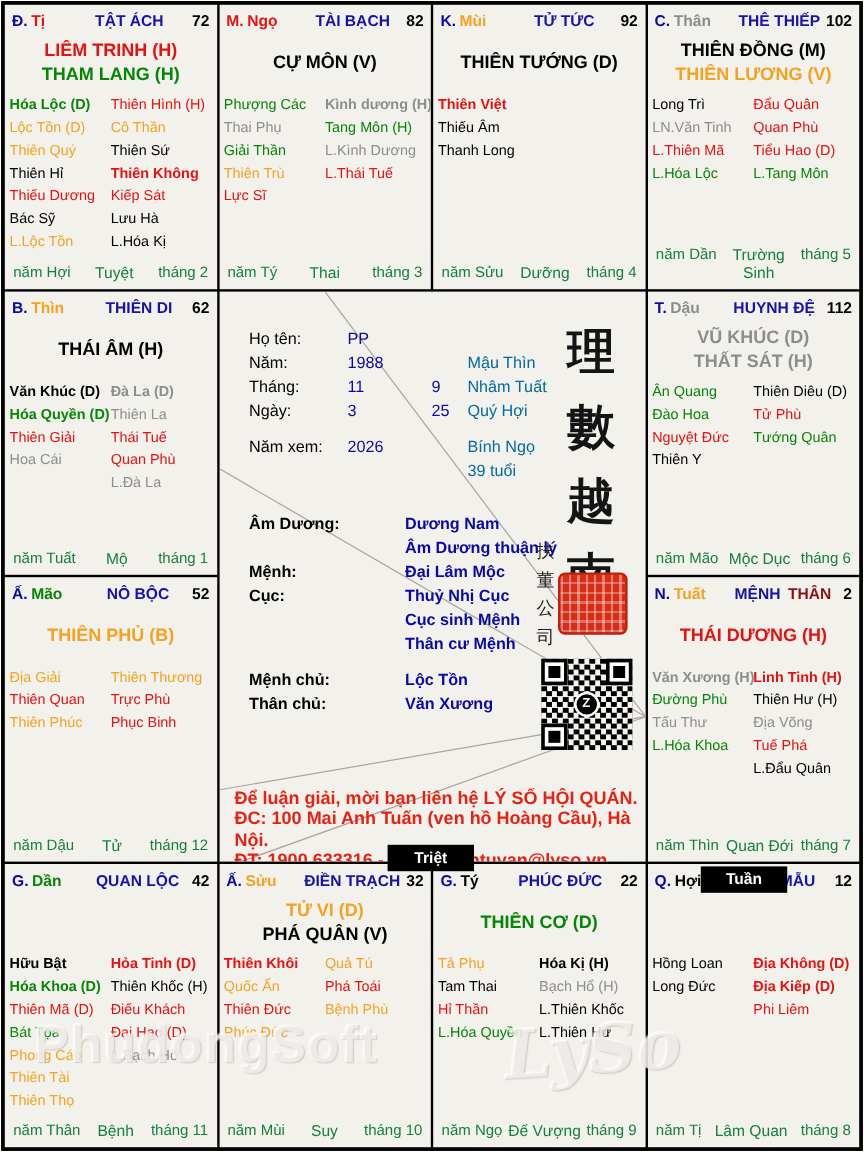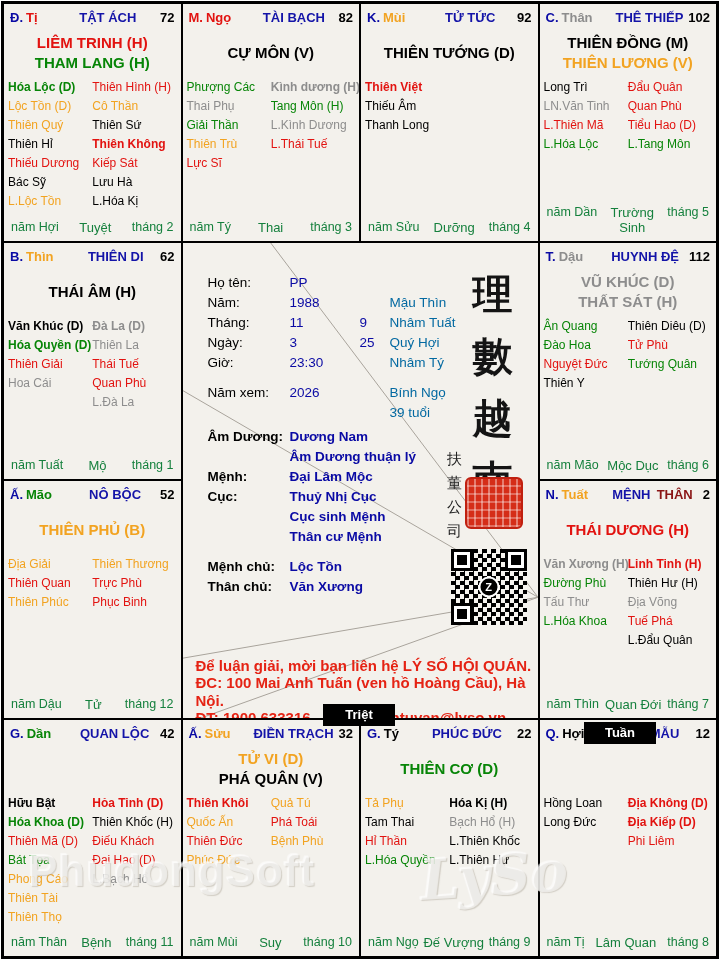--- a/index.html
+++ b/index.html
@@ -30,21 +30,21 @@
   .c-lines{position:absolute;inset:0;width:100%;height:100%;z-index:1;}
   .c-info{position:absolute;top:16px;left:25px;right:6px;z-index:2;font-size:13.5px;font-weight:400;margin-top:16px;}
   .c-row{display:flex;height:20px;align-items:baseline;}
   .c-row.gapped{margin-top:10px;}
   .c-label{width:82px;color:#000;}
   .c-v1{width:70px;color:#0a0aa4;}
   .c-v2{width:30px;color:#0a0aa4;}
   .c-v3{flex:1;color:#0369a1;}
   .c-info2{position:absolute;top:186px;left:25px;z-index:2;font-size:13.5px;font-weight:700;}
   .c-info2 .c-label{width:82px;}
-  .c-info2 .c-val{color:#0a0aa4;}
+  .c-info2 .c-val{color:#0a0aa4;margin-left:48px;}
   
   .c-callig{position:absolute;left:284px;top:20px;width:52px;text-align:center;z-index:2;color:#141414;
             font-family:"DejaVu Serif",serif;font-size:40px;line-height:62px;font-weight:700;}
   .c-callig-small{position:absolute;left:262px;top:204px;width:20px;text-align:center;z-index:3;color:#222;
             font-family:"DejaVu Serif",serif;font-size:15px;line-height:24px;}
   .c-seal{position:absolute;left:282px;top:234px;width:58px;height:52px;z-index:2;border-radius:6px;
           background:repeating-linear-gradient(90deg,rgba(255,255,255,.38) 0 2px,rgba(255,255,255,0) 2px 7px),
                      repeating-linear-gradient(0deg,rgba(255,255,255,.30) 0 2px,rgba(255,255,255,0) 2px 8px),#d52d18;
           border:2px solid #c02010;box-sizing:border-box;}
   .c-callig .over-seal{position:relative;z-index:4;}
@@ -101,26 +101,20 @@
             <span class="c-v1">11</span>
             <span class="c-v2">9</span>
             <span class="c-v3">Nhâm Tuất</span>
           </div>
           <div class="c-row">
             <span class="c-label">Ngày:</span>
             <span class="c-v1">3</span>
             <span class="c-v2">25</span>
             <span class="c-v3">Quý Hợi</span>
           </div>
-          <div class="c-row">
-            <span class="c-label">Giờ:</span>
-            <span class="c-v1">23:30</span>
-            <span class="c-v2"></span>
-            <span class="c-v3">Nhâm Tý</span>
-          </div>
           <div class="c-row gapped">
             <span class="c-label">Năm xem:</span>
             <span class="c-v1">2026</span>
             <span class="c-v2"></span>
             <span class="c-v3">Bính Ngọ</span>
           </div>
           <div class="c-row">
             <span class="c-label"></span>
             <span class="c-v1"></span>
             <span class="c-v2"></span>

